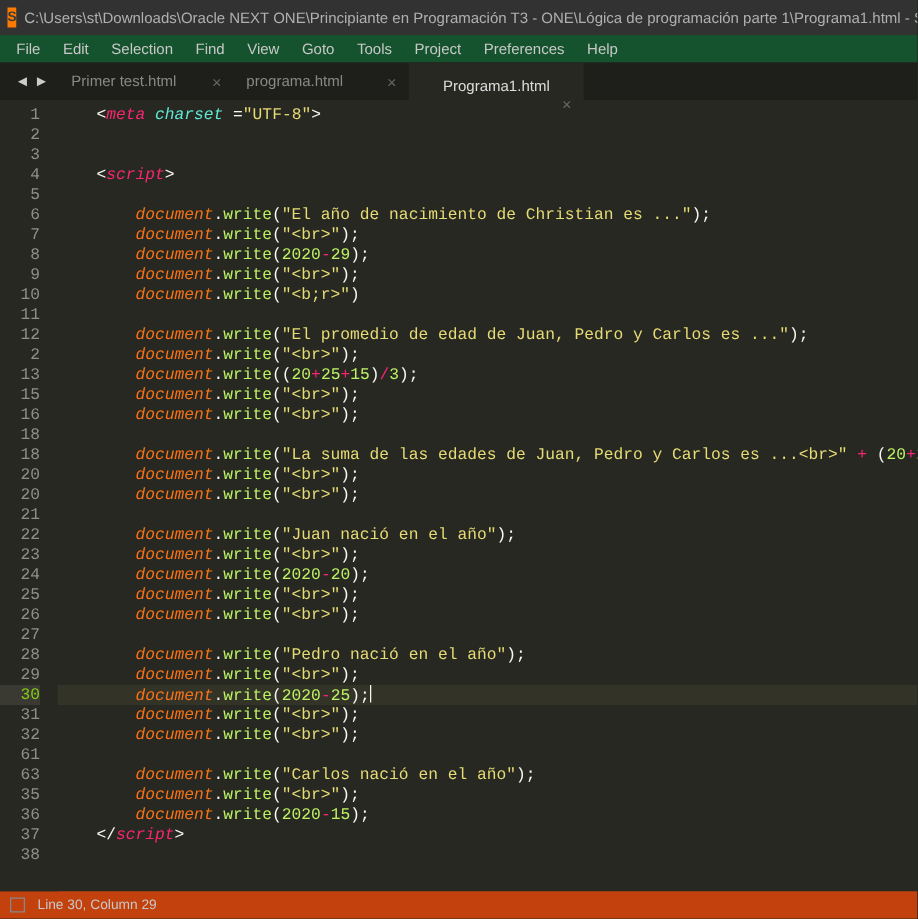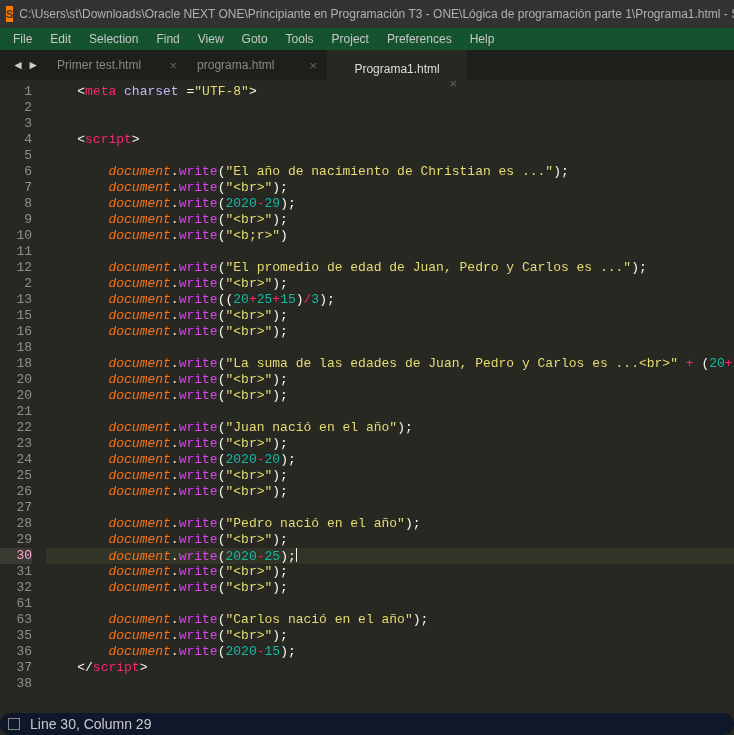--- a/index.html
+++ b/index.html
@@ -72,57 +72,56 @@
   width: 46px;
   background: #272822;
   color: #8f908a;
   text-align: right;
   padding: 4px 14px 4px 0;
   font-size: 13px;
   line-height: 16px;
   user-select: none;
 }
 .gutter .ln { height: 16px; }
-.gutter .ln.sel { background: #3a3a32; color: #f9a8d4; }
+.gutter .ln.sel { background: #3a3a32; color: #84cc16; }
 .code {
   flex: 1;
   padding: 4px 0;
   font-size: 13px;
   line-height: 16px;
   white-space: pre;
   overflow: hidden;
 }
 .line { height: 16px; }
 .line.sel { background: #333328; }      
-.t { color: #f92672; }      
-.a { color: #c4b5fd; }      
+.t { color: #f92672; font-style: italic; }      
+.a { color: #5eead4; font-style: italic; }      
 .s { color: #e6db74; }      
 .v { color: #f97316; font-style: italic; }  
-.f { color: #d946ef; }      
+.f { color: #bef264; }      
 .k { color: #f92672; }      
-.n { color: #14b8a6; }      
+.n { color: #bef264; }      
 .w { color: #f8f8f2; }      
 .cursor {
   display:inline-block;
   width:0;
   border-left:1px solid #f8f8f0;
   height:14px;
   vertical-align:-2px;
 }
 .statusbar {
   height: 22px;
-  background: #0f172a;
+  background: #c2410c;
   display: flex;
   align-items: center;
   padding: 0 8px;
   font-family: 'Segoe UI', Tahoma, sans-serif;
-  font-size: 14px;
+  font-size: 11px;
   color: #c8c8c8;
   gap: 10px;
-  border-radius: 11px;
 }
 .sb-icon {
   width:12px; height:12px; border:1px solid #888; display:inline-block;
 }
 </style>
 </head>
 <body>
 
 <div class="titlebar">
   <span class="appicon">S</span>

